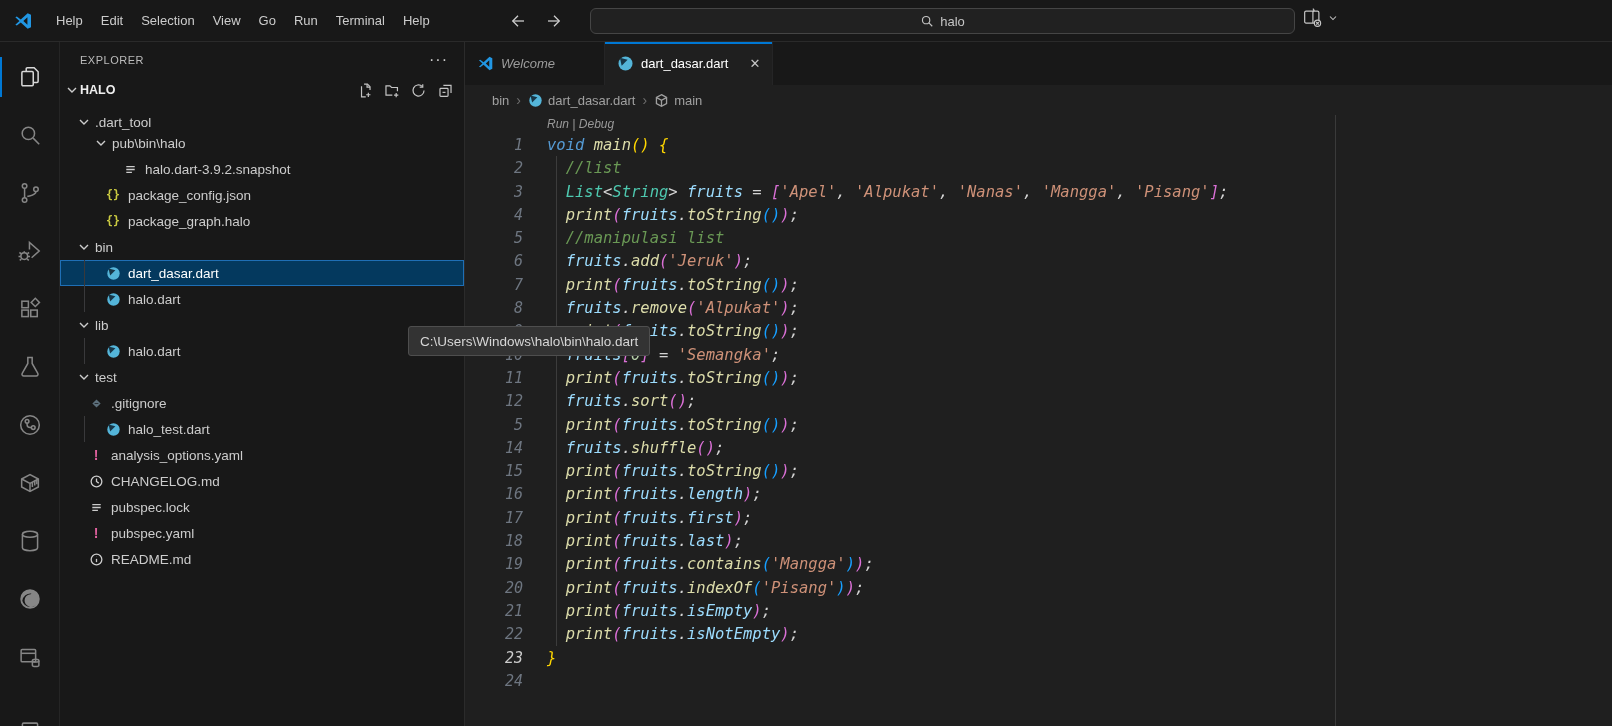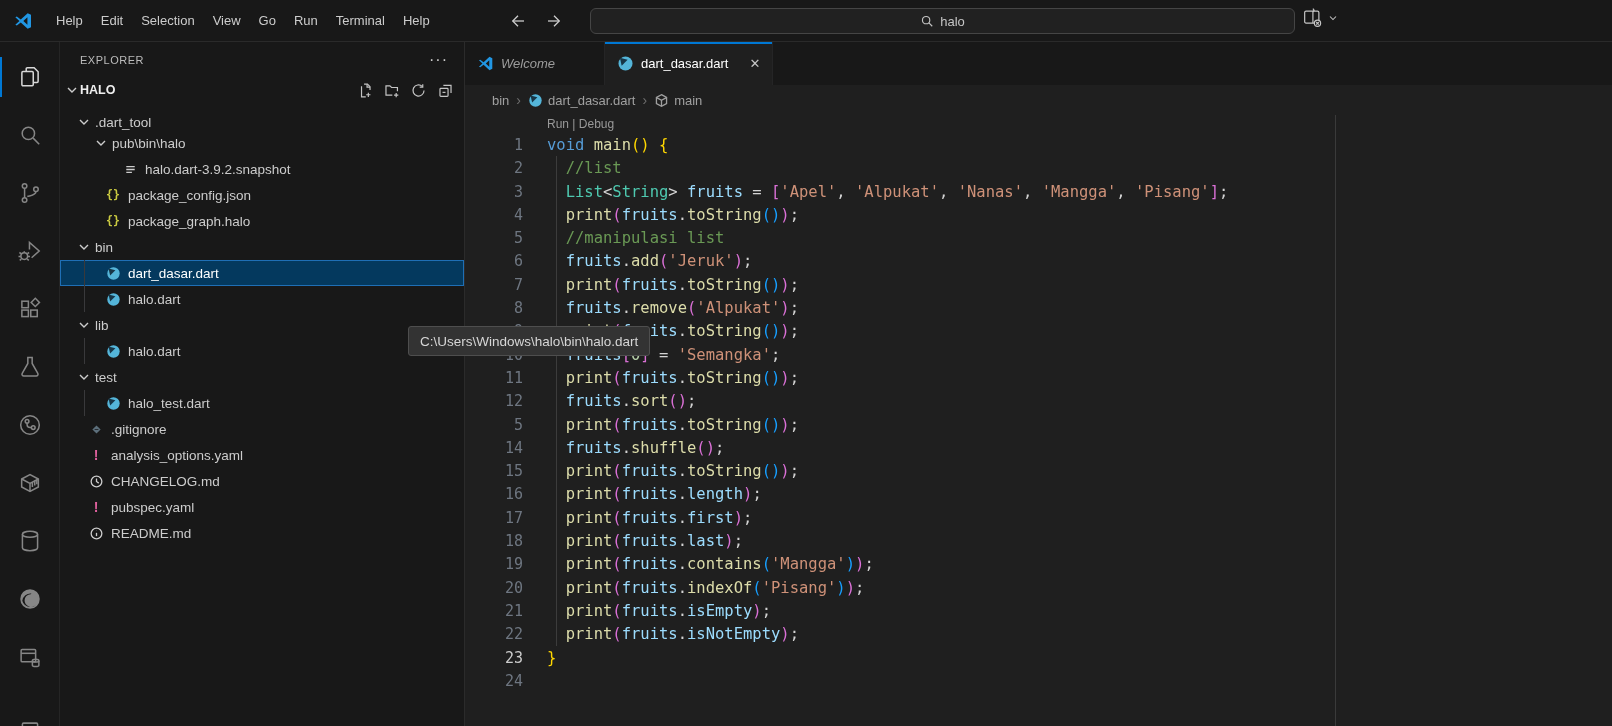--- a/index.html
+++ b/index.html
@@ -58,21 +58,21 @@
   .tab.active { background:#1f1f1f; }
   .tab.active .tab-label { color:#ffffff; }
   .tab.active::before { content:""; position:absolute; left:0; right:0; top:0; height:2px; background:#0078d4; }
   .tab-close { margin-left:14px; color:#c5c5c5; font-size:13px; }
   .breadcrumb { height:30px; display:flex; align-items:center; padding-left:27px; gap:7px;
     font-size:13px; color:#a0a0a0; background:#1f1f1f; }
   .bc-sep { color:#6e6e6e; font-size:14px; }
   .bc-item { display:flex; align-items:center; gap:5px; }
   
   .code { position:absolute; left:0; right:0; top:73px; bottom:0;
-    font-family:"DejaVu Sans Mono",monospace; font-size:15.5px; }
+    font-family:"DejaVu Sans Mono",monospace; font-size:15.5px;font-style:italic; }
   .ruler { position:absolute; left:870px; top:0; bottom:0; width:1px; background:#3a3a3a; }
   .indent-guide { position:absolute; left:91px; top:41px; height:490px; width:1px; background:#3c3c3c; }
   .codelens { height:19px; line-height:19px; padding-left:82px; font-family:"Liberation Sans",sans-serif;
     font-size:12px; color:#999999; }
   .codelens span { cursor:pointer; }
   .line { display:flex; height:23.3px; line-height:23.3px; }
   .num { width:58px; text-align:right; color:#6e7681; flex:none; font-size:15px; }
   .line.cur .num { color:#cccccc; }
   .txt { padding-left:24px; white-space:pre; }
   
@@ -352,54 +352,63 @@
           <span>halo.dart</span>
         </div>
         <div class="tree-row" style="padding-left: 16px;">
           <span class="chev" style="margin-right: 3px;">
             <svg viewBox="0 0 16 16" fill="none" stroke="currentColor" stroke-width="1.4">
               <path d="M4 6l4 4 4-4"></path>
             </svg>
           </span>
           <span>test</span>
         </div>
+        <div class="tree-row" style="padding-left: 16px;">
+          <span class="t-spacer"></span>
+          <span class="t-icon">
+            <svg viewBox="0 0 16 16" style="width: 15px; height: 15px;">
+              <rect x="4.9" y="4.9" width="6.2" height="6.2" transform="rotate(45 8 8)" fill="#5c6f7b"></rect>
+              <path d="M6 8h4" stroke="#24292e" stroke-width="1"></path>
+            </svg>
+          </span>
+          <span>.gitignore</span>
+        </div>
         <div class="tree-row guide" style="padding-left: 33px;">
           <span class="t-spacer"></span>
           <span class="t-icon">
             <svg viewBox="0 0 16 16" style="width: 15px; height: 15px;">
               <circle cx="8" cy="8" r="6.6" fill="#54b5d9"></circle>
               <path d="M2.7 2.7L10 4.4 4.4 10z" fill="#173647"></path>
             </svg>
           </span>
           <span>halo_test.dart</span>
         </div>
         <div class="tree-row" style="padding-left: 16px;">
           <span class="t-spacer"></span>
-          <span class="t-icon">
-            <svg viewBox="0 0 16 16" style="width: 15px; height: 15px;">
-              <rect x="4.9" y="4.9" width="6.2" height="6.2" transform="rotate(45 8 8)" fill="#5c6f7b"></rect>
-              <path d="M6 8h4" stroke="#24292e" stroke-width="1"></path>
-            </svg>
-          </span>
-          <span>.gitignore</span>
-        </div>
-        <div class="tree-row" style="padding-left: 16px;">
-          <span class="t-spacer"></span>
           <span class="t-icon excl-ic">!</span>
           <span>analysis_options.yaml</span>
         </div>
         <div class="tree-row" style="padding-left: 16px;">
           <span class="t-spacer"></span>
           <span class="t-icon">
             <svg viewBox="0 0 16 16" fill="none" stroke="currentColor" stroke-width="1.4" style="width: 15px; height: 15px;">
               <circle cx="8" cy="8" r="5.7"></circle>
               <path d="M8 4.8V8l2.4 1.7"></path>
             </svg>
           </span>
           <span>CHANGELOG.md</span>
+        </div>
+        <div class="tree-row" style="padding-left: 16px;">
+          <span class="t-spacer"></span>
+          <span class="t-icon">
+            <svg viewBox="0 0 16 16" fill="none" stroke="currentColor" stroke-width="1.4" style="width: 15px; height: 15px;">
+              <path d="M3.5 5h9M3.5 8h9M3.5 11h6"></path>
+            </svg>
+          </span>
+          <span>pubspec.lock</span>
         </div>
         <div class="tree-row" style="padding-left: 16px;">
           <span class="t-spacer"></span>
           <span class="t-icon excl-ic">!</span>
           <span>pubspec.yaml</span>
         </div>
         <div class="tree-row" style="padding-left: 16px;">
           <span class="t-spacer"></span>
           <span class="t-icon">
             <svg viewBox="0 0 16 16" fill="none" stroke="currentColor" stroke-width="1.4" style="width: 15px; height: 15px;">

